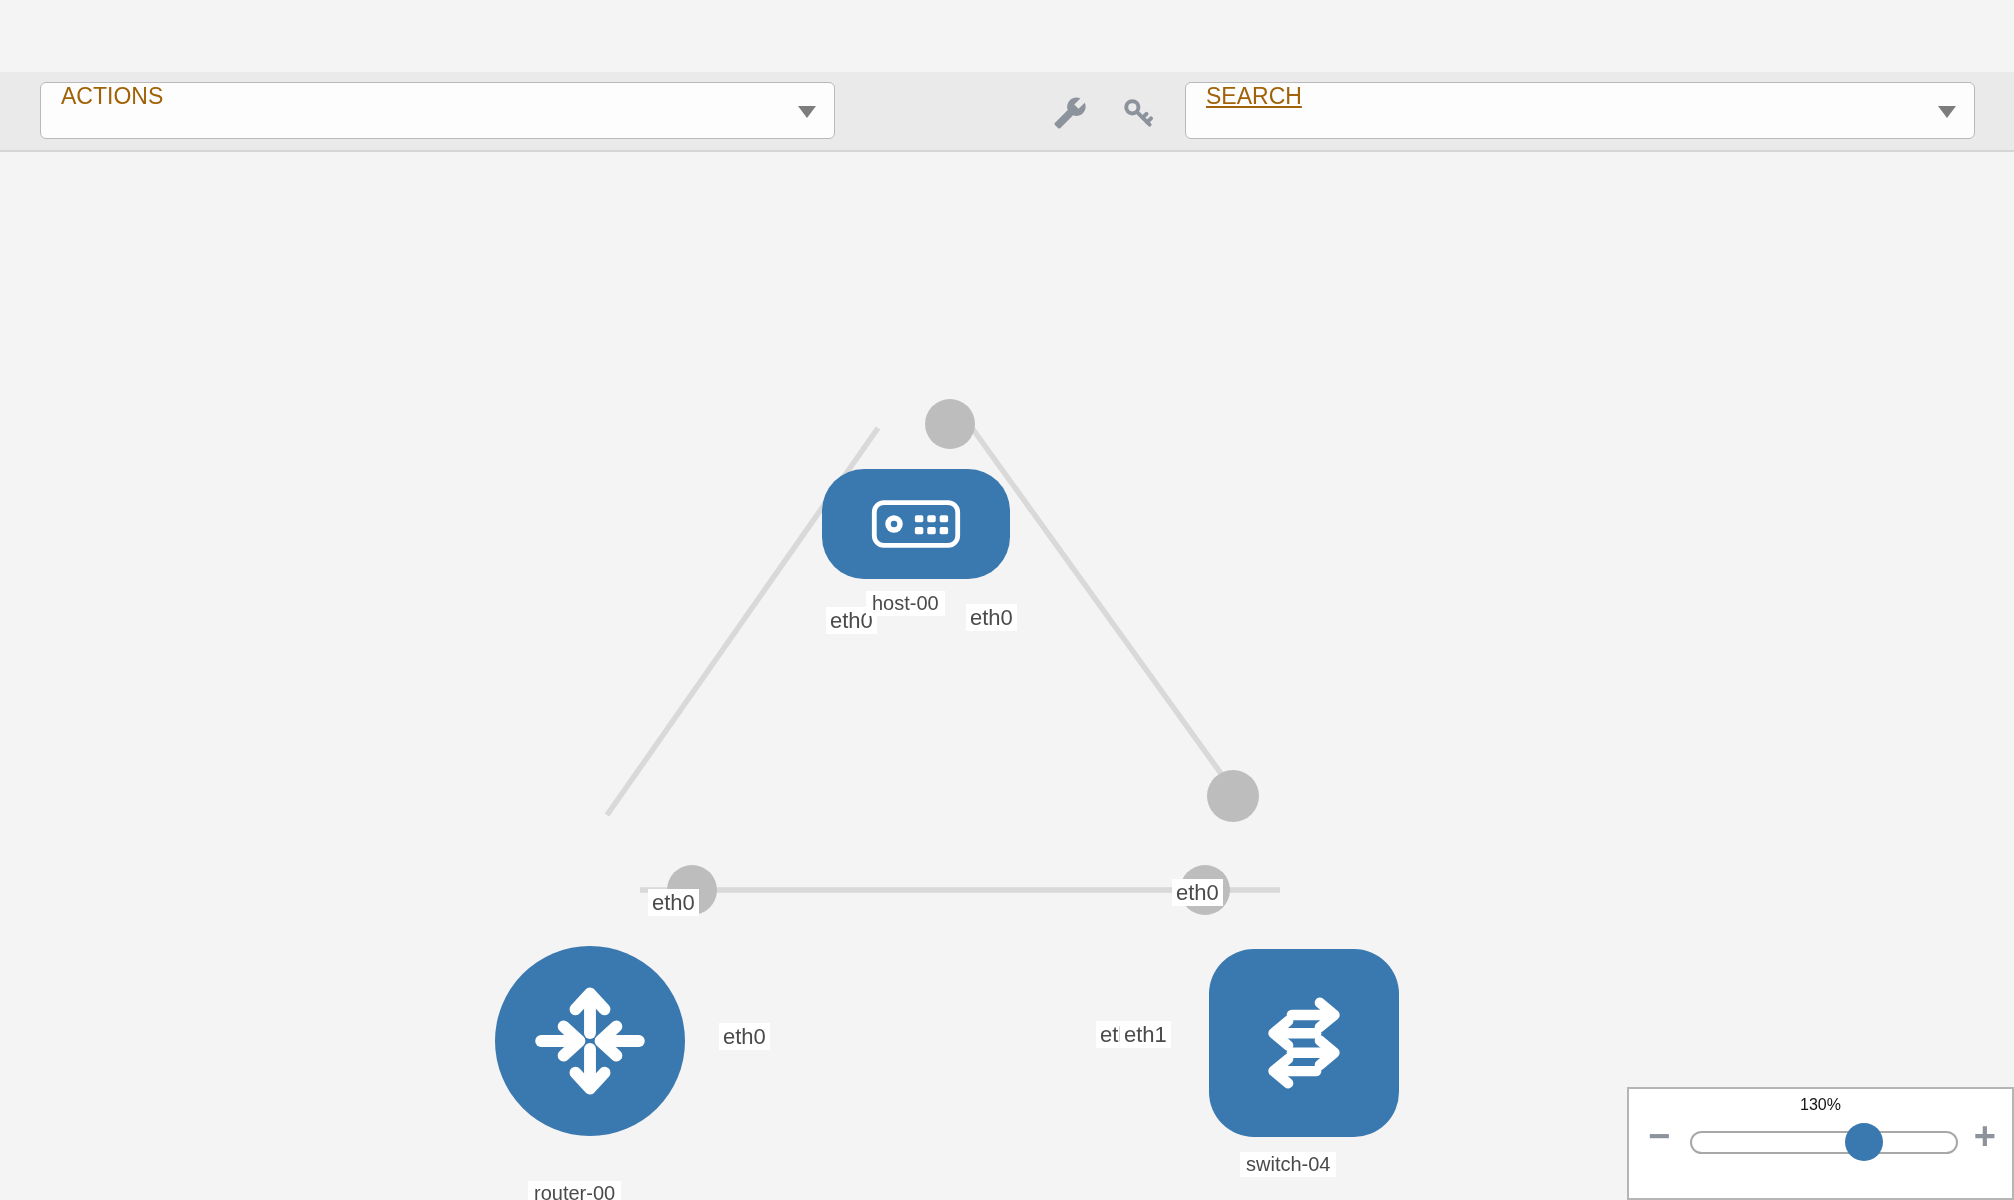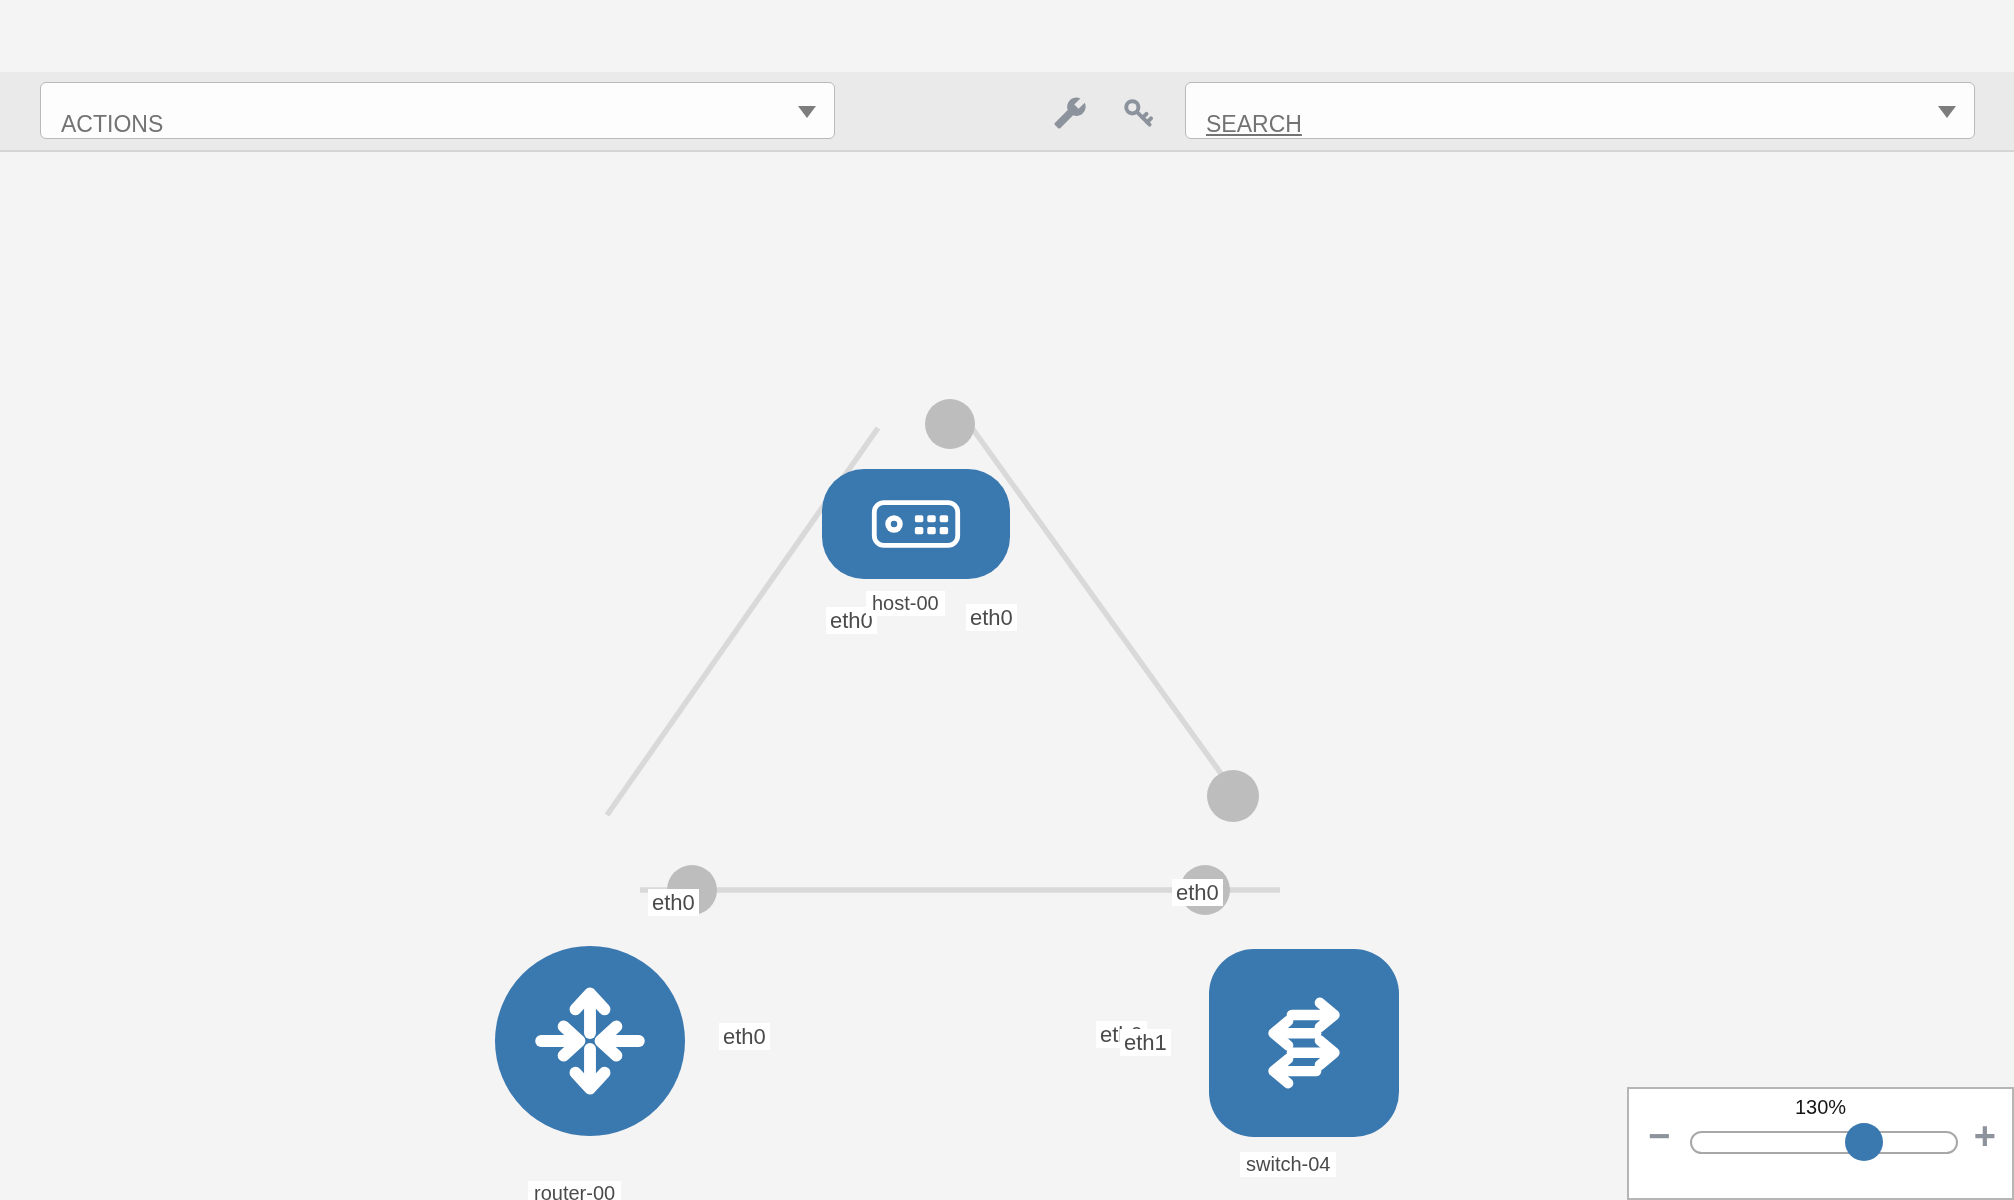--- a/index.html
+++ b/index.html
@@ -15,22 +15,22 @@
     background:#c9c9c9;cursor:pointer;}
   .close-btn::before,.close-btn::after{content:"";position:absolute;left:8px;top:15px;width:18px;height:4.5px;
     background:#fff;border-radius:2px;}
   .close-btn::before{transform:rotate(45deg);}
   .close-btn::after{transform:rotate(-45deg);}
 
   
   .toolbar{position:absolute;left:0;top:72px;width:100%;height:80px;background:#eaeaea;
     border-bottom:2px solid #d5d5d5;z-index:6;box-sizing:border-box;}
   .select-box{position:absolute;top:10px;height:57px;box-sizing:border-box;background:#fdfdfd;
-    border:1px solid #b9b9b9;border-radius:6px;display:flex;align-items:flex-end;
-    padding:0 20px;color:#737373;font-size:23px;cursor:pointer;}
+    border:1px solid #b9b9b9;border-radius:6px;display:flex;align-items:flex-start;
+    padding:0 20px;color:#a16207;font-size:23px;cursor:pointer;}
   .select-actions{left:40px;width:795px;}
   .select-search{left:1185px;width:790px;text-decoration:underline;}
   .caret{position:absolute;right:18px;top:50%;margin-top:-5px;width:0;height:0;
     border-left:9px solid transparent;border-right:9px solid transparent;border-top:12px solid #7d7d7d;}
   .tool-icon{position:absolute;top:24px;width:34px;height:34px;cursor:pointer;}
   .tool-wrench{left:1053px;transform:scaleX(-1);}
   .tool-key{left:1121px;}
 
   
   .canvas{position:absolute;left:0;top:152px;width:2014px;height:1048px;background:#f5f4f4;z-index:1;}
@@ -44,26 +44,26 @@
   .node-router{left:495px;top:794px;width:190px;height:190px;border-radius:50%;}
   .node-switch{left:1209px;top:797px;width:190px;height:188px;border-radius:45px;}
   .icon-stroke{stroke:#fff;fill:none;stroke-linecap:round;stroke-linejoin:round;}
   .icon-fill{fill:#fff;}
   .blue-dot{fill:var(--node-blue,#3a78b0);}
 
   .lbl{position:absolute;background:#ffffff;color:#4a4a4a;line-height:1.15;white-space:nowrap;z-index:3;}
   .iface{font-size:22px;padding:1px 4px;}
   .node-name{font-size:20px;padding:1px 6px;z-index:4;}
   .iface-under{z-index:3;}
-  .iface-over{z-index:4;margin-top:8px;}
+  .iface-over{z-index:4;}
 
   
   .zoom-panel{position:absolute;left:1627px;top:1087px;width:387px;height:113px;background:#fff;
     border:2px solid #b5b5b5;box-sizing:border-box;z-index:7;}
-  .zoom-level{margin-top:7px;text-align:center;font-size:20px;color:#141414;}
+  .zoom-level{margin-top:7px;text-align:center;font-size:16px;color:#141414;}
   .zoom-btn{position:absolute;top:30px;font-size:38px;font-weight:bold;color:#8d939c;line-height:34px;cursor:pointer;}
   .zoom-minus{left:19px;}
   .zoom-plus{right:16px;}
   .slider-track{position:absolute;left:61px;top:42px;width:268px;height:23px;box-sizing:border-box;
     background:#fff;border:2px solid #a8a8a8;border-radius:13px;cursor:pointer;}
   .slider-knob{position:absolute;left:153px;top:-10px;width:38px;height:38px;border-radius:50%;
     background:var(--node-blue,#3a78b0);cursor:grab;}
 </style>
 </head>
 <body>

